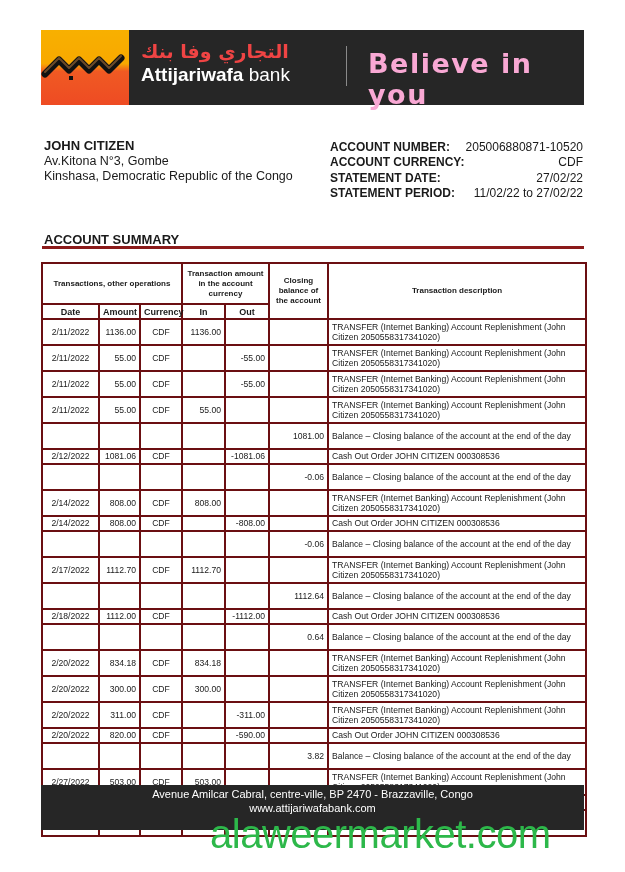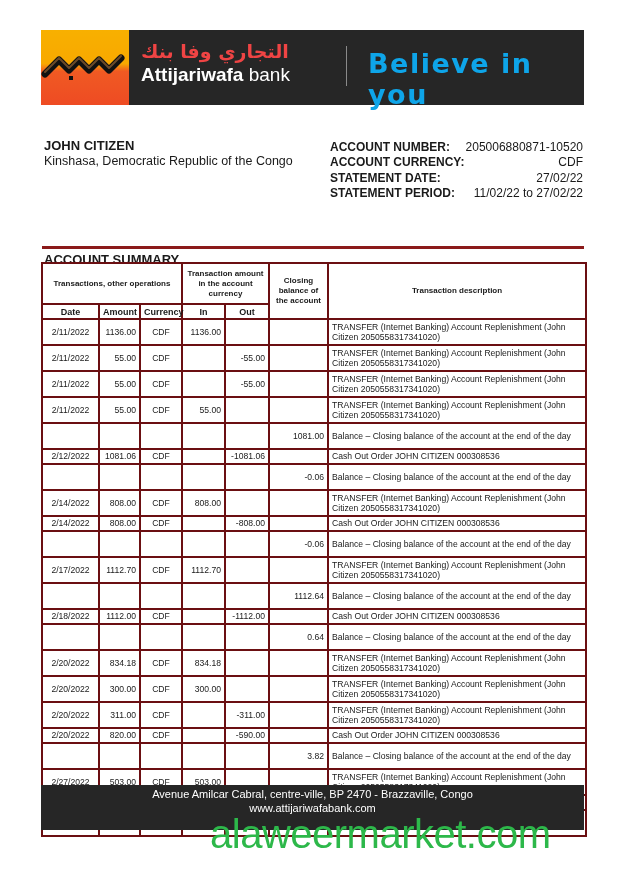--- a/index.html
+++ b/index.html
@@ -7,29 +7,29 @@
   body { position: relative; font-family: "Liberation Sans", sans-serif; color: #1a1a1a; }
 
   .banner { position: absolute; left: 41px; top: 30px; width: 543px; height: 75px; background: #262626; }
   .logo-box { position: absolute; left: 0; top: 0; width: 88px; height: 75px; overflow: hidden;
               background: linear-gradient(to bottom, #f8b000 0%, #f8a800 45%, #f05a23 55%, #ee4b23 100%); }
   .logo-box svg { position: absolute; left: 0; top: 0; }
   .brand-ar { position: absolute; left: 100px; top: 10px; color: #ef4444; font-size: 19px; font-family: "DejaVu Sans", sans-serif; font-weight: bold; direction: rtl; width: 150px; text-align: left; }
   .brand-en { position: absolute; left: 100px; top: 34px; color: #ffffff; font-size: 19px; font-family: "Liberation Sans", sans-serif; }
   .brand-en b { font-weight: bold; }
   .banner-sep { position: absolute; left: 305px; top: 16px; width: 1px; height: 40px; background: #8a8a8a; }
-  .tagline { position: absolute; left: 327px; top: 18px; color: #0ea5e9; font-size: 27px; font-weight: bold; font-family: "DejaVu Sans", sans-serif; letter-spacing: 1.5px; }
+  .tagline { position: absolute; left: 327px; top: 18px; color: #f9a8d4; font-size: 27px; font-weight: bold; font-family: "DejaVu Sans", sans-serif; letter-spacing: 1.5px; }
 
   .customer { position: absolute; left: 44px; top: 138px; font-size: 12.5px; line-height: 15.5px; }
   .customer .name { font-weight: bold; font-size: 13px; }
   .acct { position: absolute; left: 330px; top: 140px; width: 253px; font-size: 12px; line-height: 15.3px; }
   .acct .row { display: flex; justify-content: space-between; }
   .acct .lbl { font-weight: bold; }
 
-  .summary-title { position: absolute; left: 44px; top: 232px; font-size: 13px; font-weight: bold; color: #1a1a1a; margin-top: 20px; }
+  .summary-title { position: absolute; left: 44px; top: 232px; font-size: 13px; font-weight: bold; color: #1a1a1a; }
   .summary-rule { position: absolute; left: 42px; top: 246px; width: 542px; height: 3px; background: #8b1a1a; }
 
   table.tx { position: absolute; left: 41px; top: 262px; width: 544px; border-collapse: collapse; table-layout: fixed; font-size: 8.6px; }
   table.tx td, table.tx th { border: 2px solid #6b0f12; padding: 0 3px; vertical-align: middle; }
   table.tx th { font-weight: bold; text-align: center; font-size: 8px; line-height: 10px; }
   table.tx th.sub { font-size: 9px; }
   table.tx td { line-height: 10.5px; }
   .c { text-align: center; }
   .r { text-align: right; }
   .l { text-align: left; }
@@ -54,20 +54,21 @@
     </svg>
   </div>
   <div class="brand-ar">التجاري وفا بنك</div>
   <div class="brand-en"><b>Attijariwafa</b><span> bank</span></div>
   <div class="banner-sep"></div>
   <div class="tagline">Believe in you</div>
 </div>
 
 <div class="customer">
   <div class="name">JOHN CITIZEN</div>
+  <div>Av.Kitona N°3, Gombe</div>
   <div>Kinshasa, Democratic Republic of the Congo</div>
 </div>
 
 <div class="acct">
   <div class="row">
     <span class="lbl">ACCOUNT NUMBER:</span>
     <span>205006880871-10520</span>
   </div>
   <div class="row">
     <span class="lbl">ACCOUNT CURRENCY:</span>

